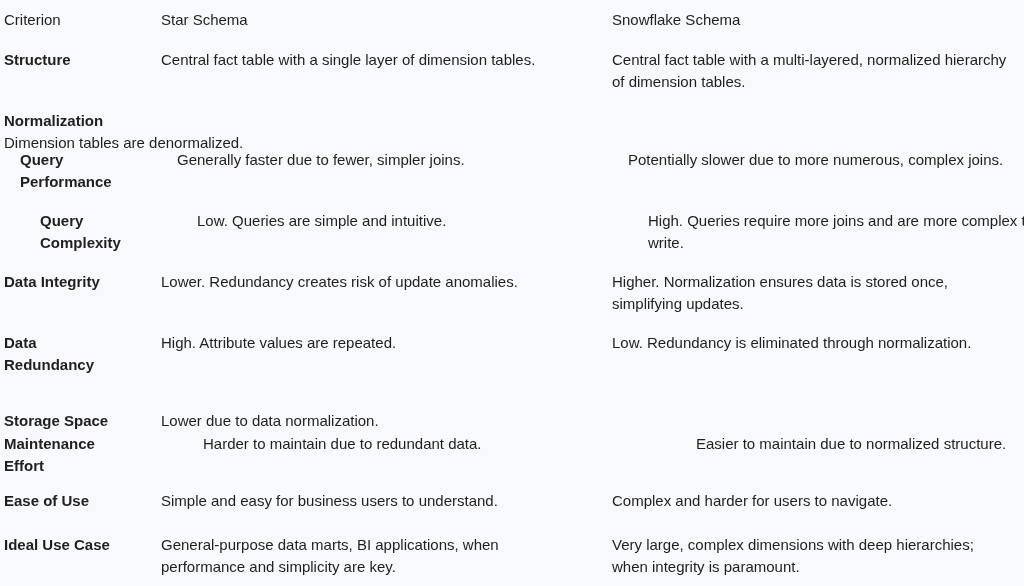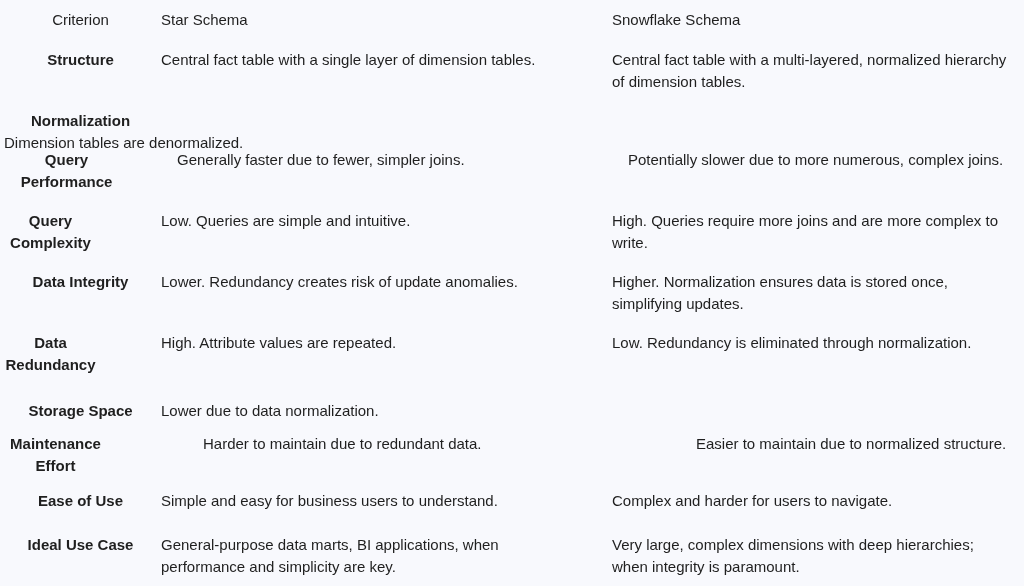--- a/index.html
+++ b/index.html
@@ -20,21 +20,21 @@
       position: relative;
       width: 1024px;
     }
     .row {
       display: flex;
       box-sizing: border-box;
     }
     .cell {
       box-sizing: border-box;
     }
-    .c0 { width: 157px; padding-left: 4px; text-align: center; }
+    .c0 { width: 157px; padding-left: 4px; }
     .c1 { width: 451px; padding-left: 4px; }
     .c2 { width: 416px; padding-left: 4px; padding-right: 16px; }
     .header-row .cell { font-weight: normal; }
     .criterion { font-weight: bold; }
   </style>
 </head>
 <body>
 
 <div class="table">
   <div class="row header-row" style="position:absolute; top:9px; left:0;">
@@ -54,38 +54,38 @@
     <div class="cell c1">Dimension tables are denormalized.</div>
   </div>
 
   <div class="row" style="position:absolute; top:149px; left:0;margin-left:16px;">
     <div class="cell c0 criterion" style="width:157px; padding-right:60px;">Query Performance</div>
     <div class="cell c1">Generally faster due to fewer, simpler joins.</div>
     <div class="cell c2">Potentially slower due to more numerous, complex joins.</div>
   </div>
 
   <div class="row" style="position:absolute; top:210px; left:0;">
-    <div class="cell c0 criterion" style="padding-right:60px;">Query Complexity</div>
+    <div class="cell c0 criterion" style="padding-right:60px;margin-left:36px;">Query Complexity</div>
     <div class="cell c1">Low. Queries are simple and intuitive.</div>
     <div class="cell c2">High. Queries require more joins and are more complex to write.</div>
   </div>
 
   <div class="row" style="position:absolute; top:271px; left:0;">
     <div class="cell c0 criterion">Data Integrity</div>
     <div class="cell c1">Lower. Redundancy creates risk of update anomalies.</div>
     <div class="cell c2">Higher. Normalization ensures data is stored once, simplifying updates.</div>
   </div>
 
   <div class="row" style="position:absolute; top:332px; left:0;">
     <div class="cell c0 criterion" style="padding-right:60px;">Data Redundancy</div>
     <div class="cell c1">High. Attribute values are repeated.</div>
     <div class="cell c2">Low. Redundancy is eliminated through normalization.</div>
   </div>
 
-  <div class="row" style="position:absolute; top:400px; left:0;">
+  <div class="row" style="position:absolute; top:410px; left:0;">
     <div class="cell c0 criterion">Storage Space</div>
     <div class="cell c2">Lower due to data normalization.</div>
   </div>
 
   <div class="row" style="position:absolute; top:433px; left:0;gap:42px;">
     <div class="cell c0 criterion" style="padding-right:50px;">Maintenance Effort</div>
     <div class="cell c1">Harder to maintain due to redundant data.</div>
     <div class="cell c2">Easier to maintain due to normalized structure.</div>
   </div>
 

